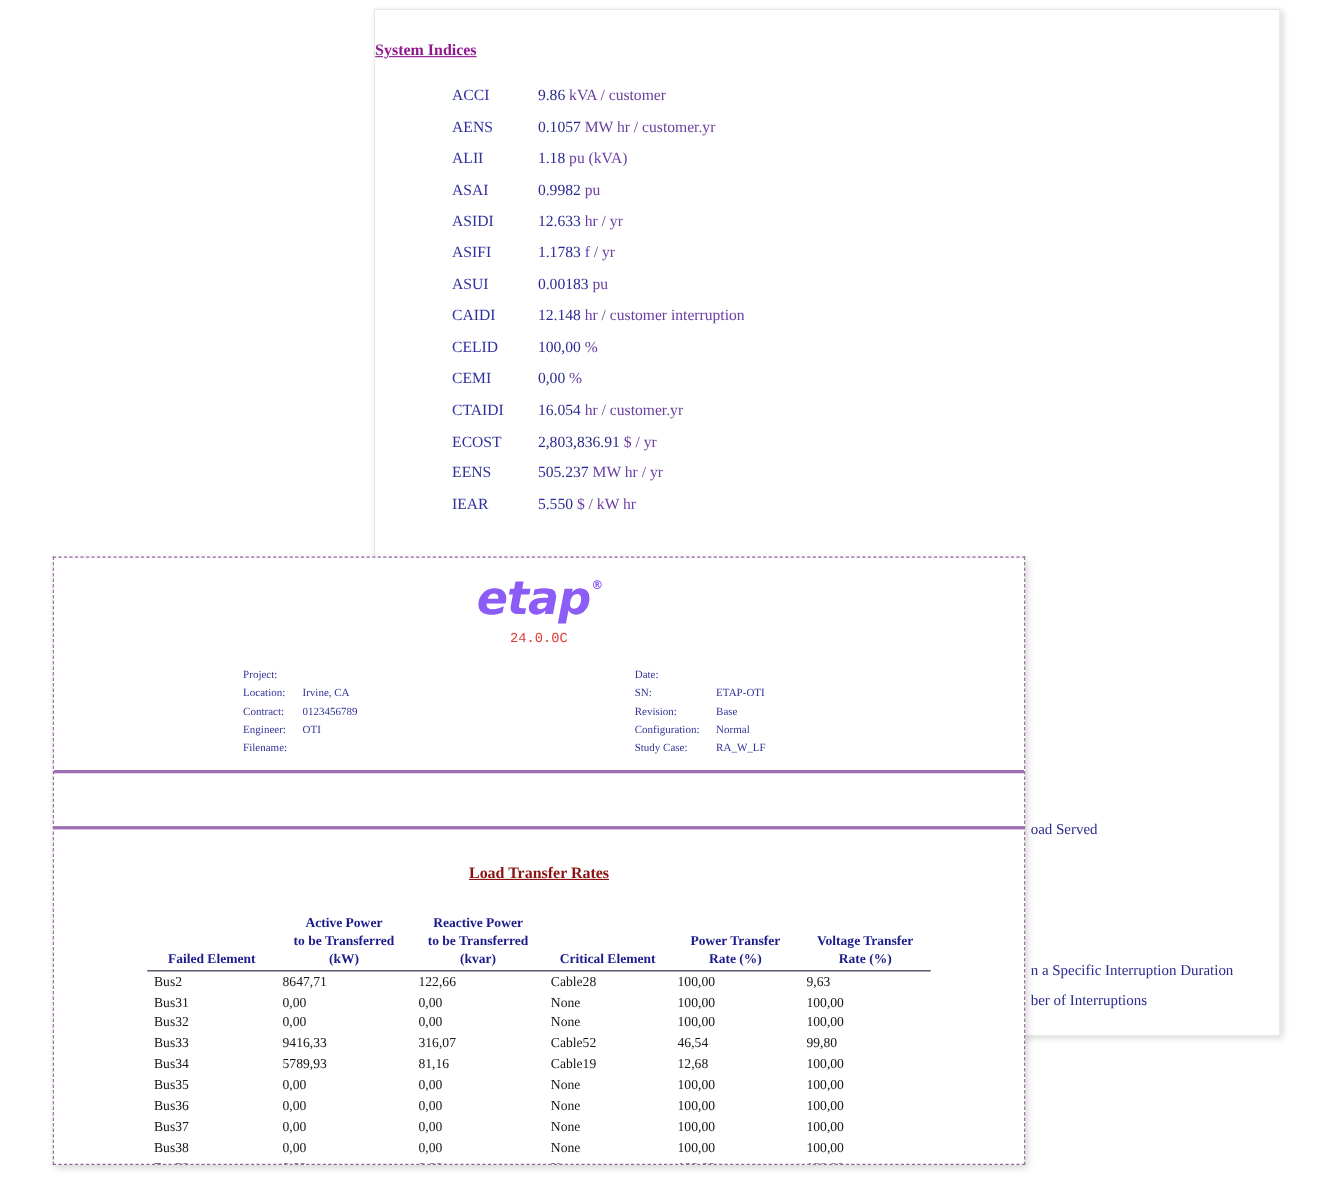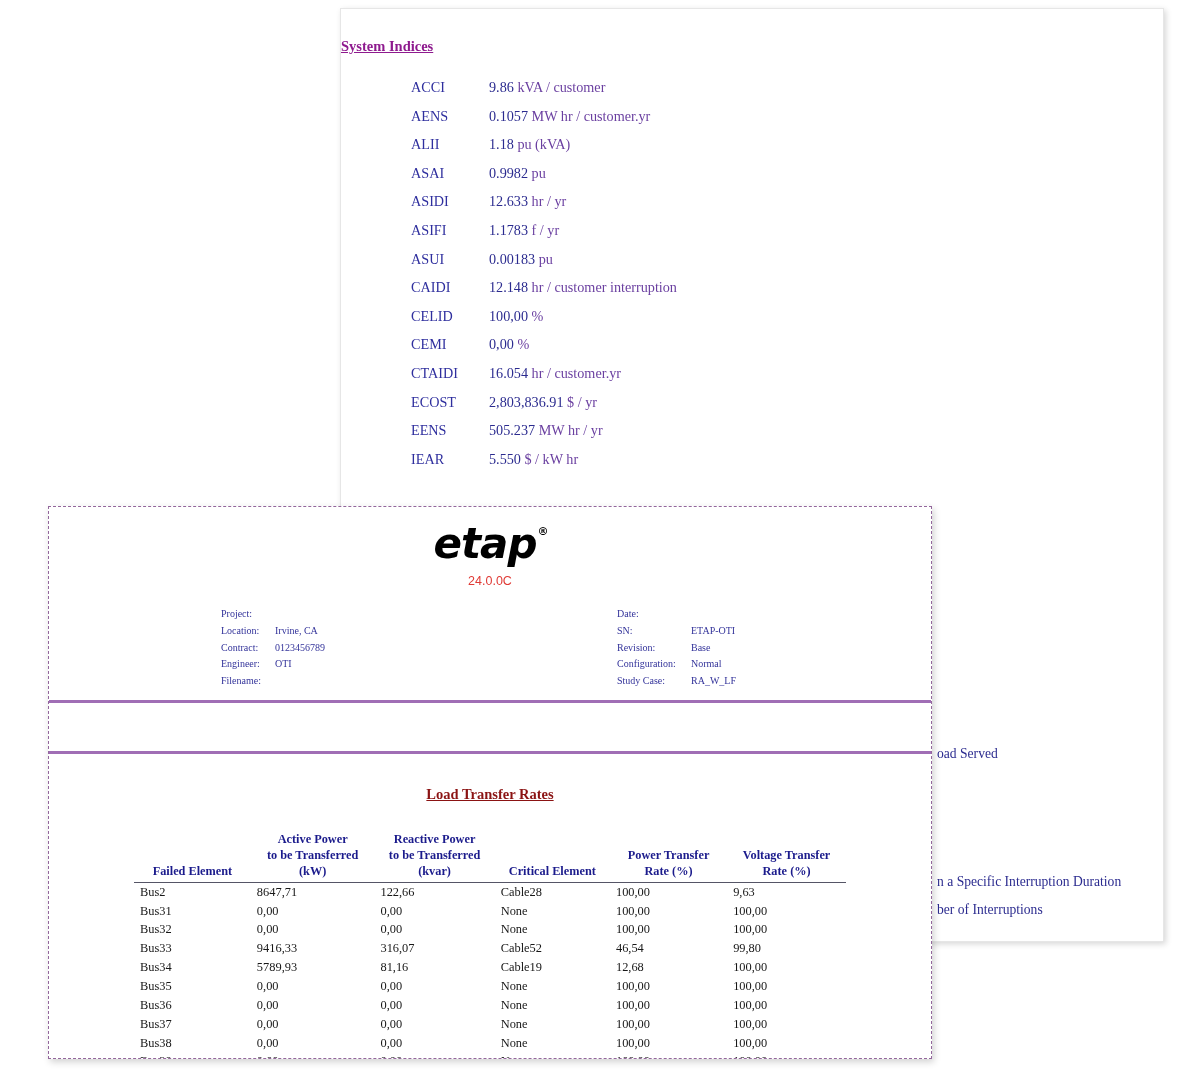--- a/index.html
+++ b/index.html
@@ -83,55 +83,55 @@
   .etap-logo-wrap{
     text-align:center;
     margin-top:16px;
   }
   .etap-logo{
     display:inline-block;
     font-family:"DejaVu Sans", sans-serif;
     font-style:italic;
     font-weight:bold;
     font-size:42px;
-    color:#000000;
+    color:#8b5cf6;
     letter-spacing:-1px;
     position:relative;
     line-height:1;
   }
   .etap-logo sup{
     font-size:11px;
     font-style:normal;
     vertical-align:super;
     position:relative;
     top:-8px;
     left:1px;
   }
   .etap-version{
     text-align:center;
     color:#e03a35;
     font-size:12.5px;
     margin-top:9px;
-    font-family:Liberation Sans, sans-serif;
+    font-family:Liberation Mono, monospace;
   }
 
   .meta-block{
     position:relative;
     margin-top:20px;
     height:86px;
     font-size:10px;
     color:#33339a;
   }
   .meta-left{ position:absolute; left:172px; top:0; }
   .meta-right{ position:absolute; left:528px; top:0; }
   .meta-row{ height:16.8px; white-space:nowrap; }
   .meta-lbl{ display:inline-block; }
   .meta-val{ display:inline-block; }
   .meta-left .meta-lbl{ width:54px; }
-  .meta-right .meta-lbl{ width:74px;margin-left:40px; }
+  .meta-right .meta-lbl{ width:74px; }
 
   .hrule{
     height:3px;
     background:#a06eb5;
     margin:0;
     width:100%;
   }
   .hrule-1{ margin-top:6px; }
   .band{ height:48px; }
   .hrule-2{ }

